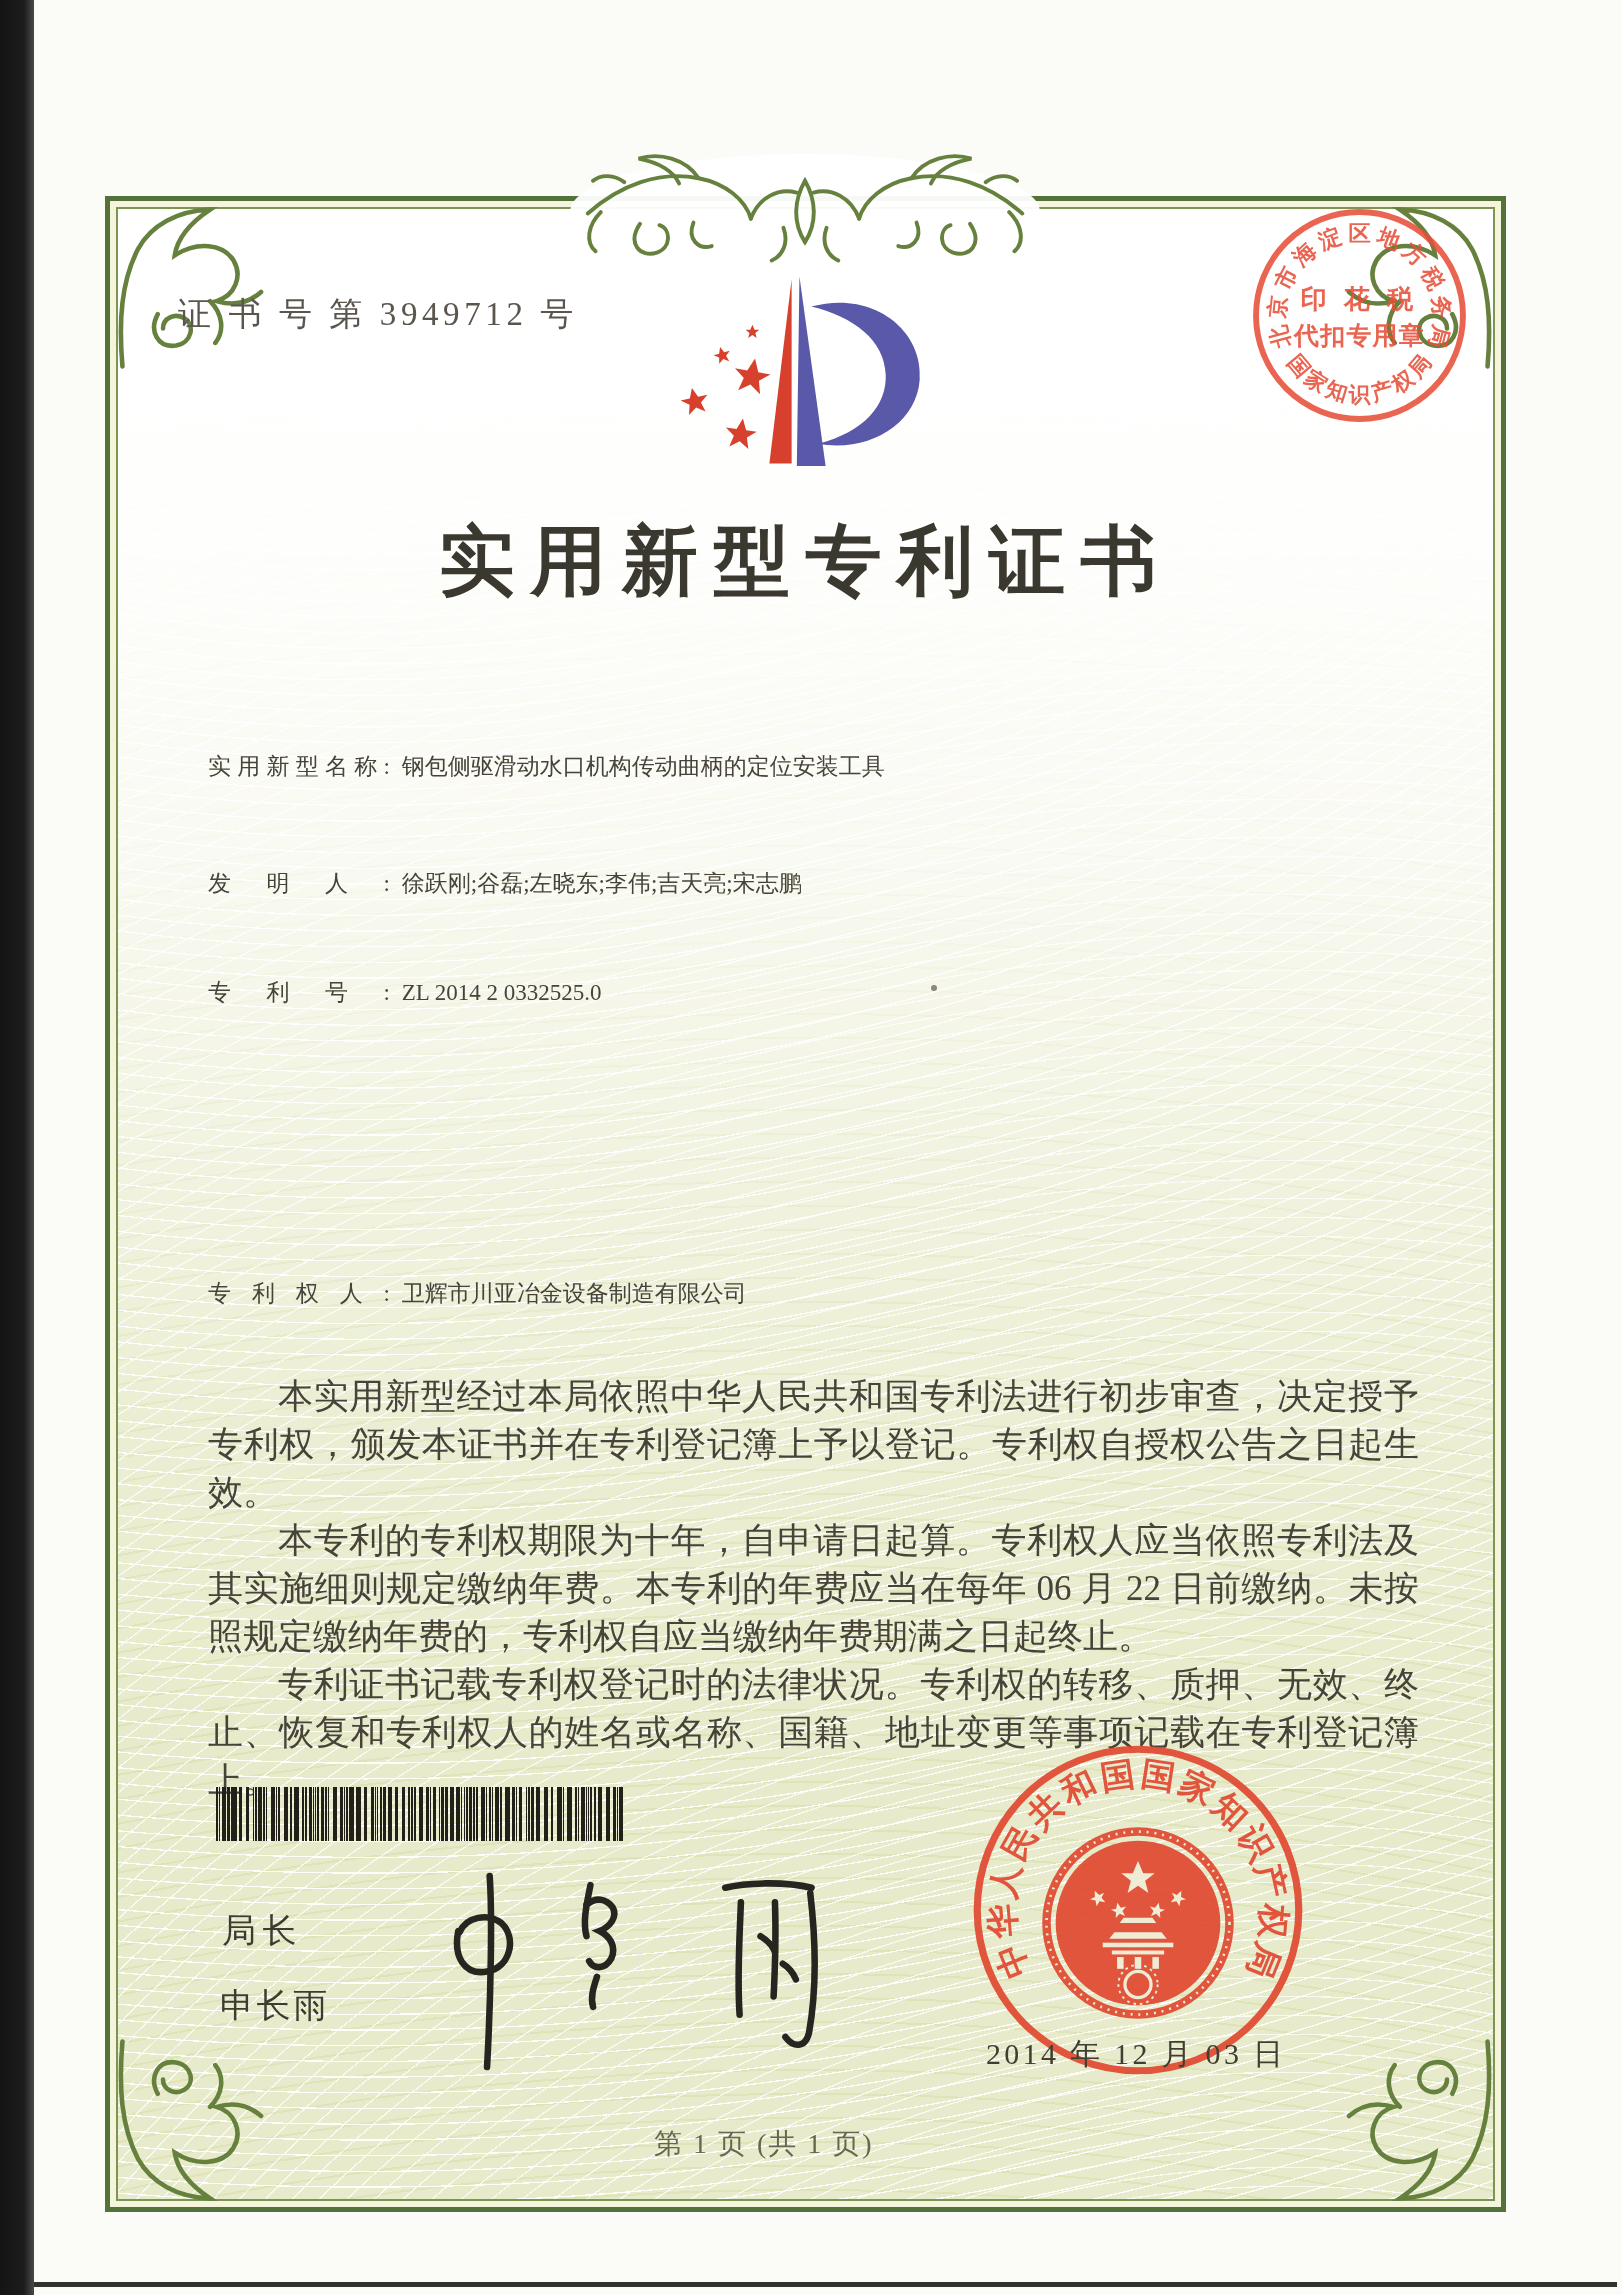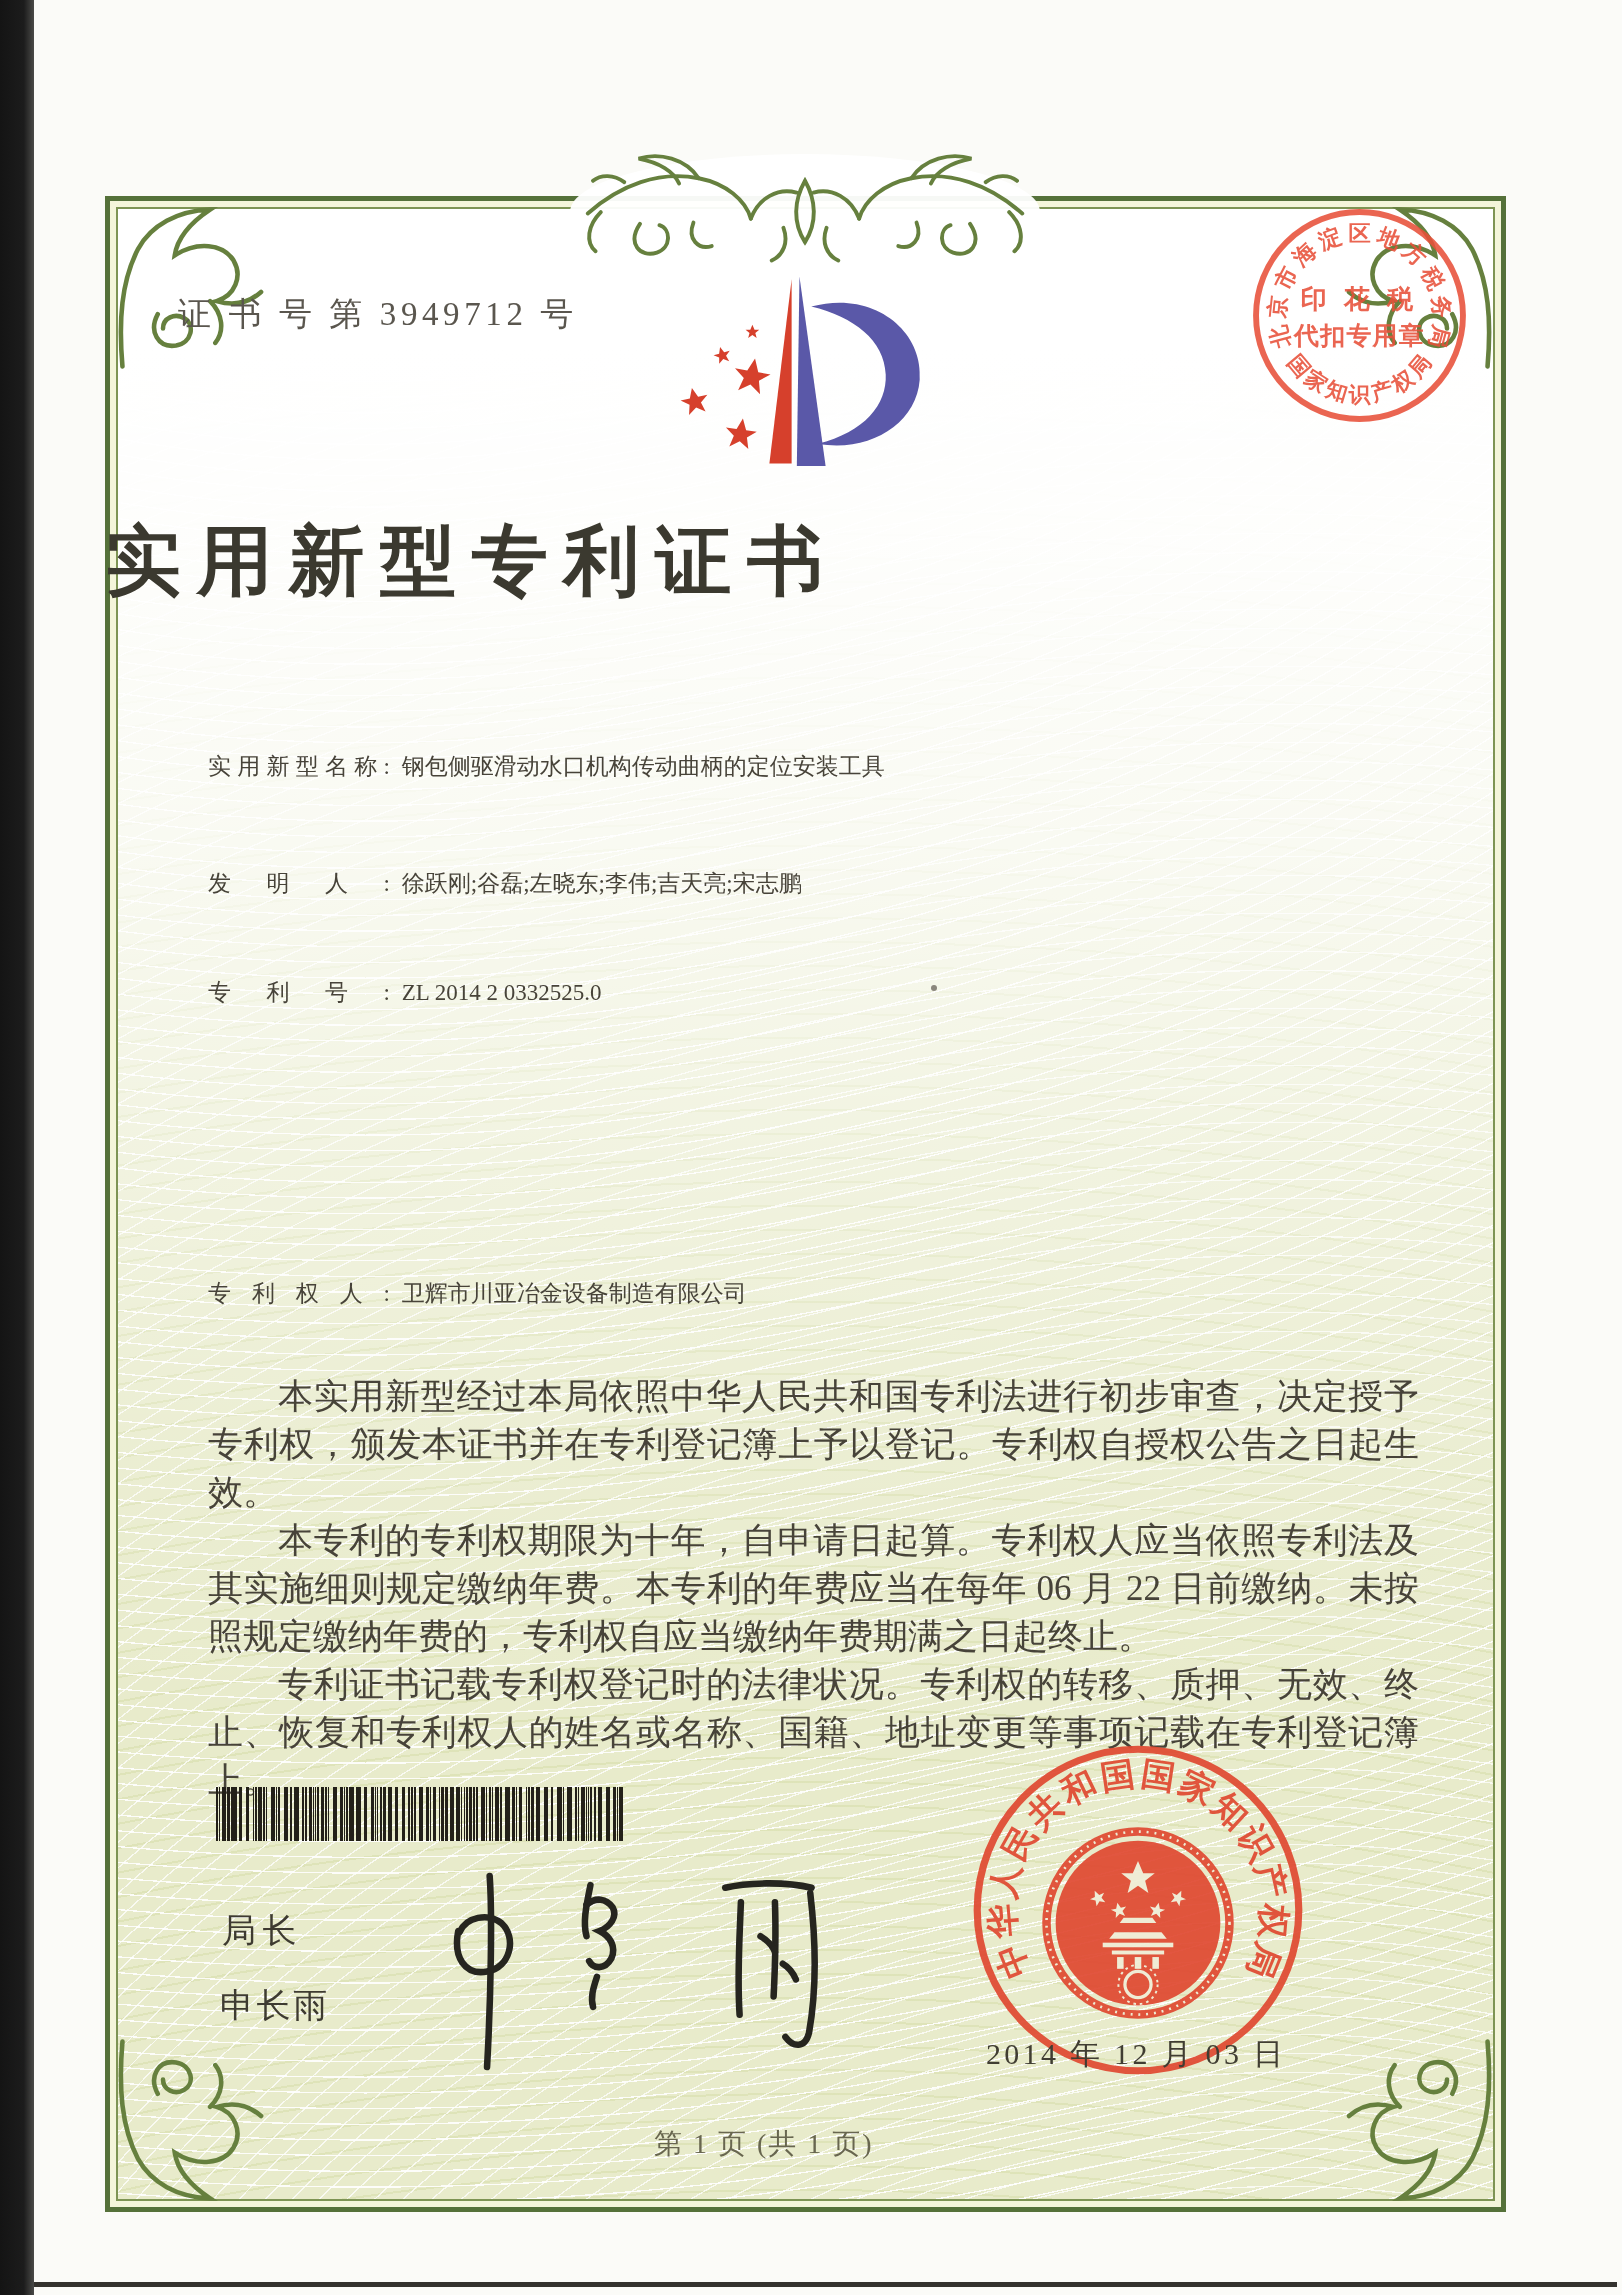--- a/index.html
+++ b/index.html
@@ -15,21 +15,21 @@
   .frame-inner{position:absolute;inset:5.9px;border:2.6px solid #7e9454;overflow:hidden;}
   .guilloche{position:absolute;inset:0;background-color:#e8ebcb;background-image:
       repeating-radial-gradient(circle at 18% -60%, rgba(255,255,255,.9) 0 1.3px, rgba(255,255,255,0) 1.3px 15.7px),
       repeating-radial-gradient(circle at 85% 150%, rgba(255,255,255,.75) 0 1.3px, rgba(255,255,255,0) 1.3px 19px),
       repeating-radial-gradient(circle at 50% 260%, rgba(210,218,162,.45) 0 2px, rgba(210,218,162,0) 2px 24px);}
   .fade{position:absolute;inset:0;background:linear-gradient(180deg,
       #ffffff 0%, #ffffff 7%, rgba(255,255,255,.94) 17%, rgba(255,255,255,.75) 32%,
       rgba(255,255,255,.4) 48%, rgba(255,255,255,.15) 62%, rgba(255,255,255,0) 76%);}
   
   .cert-no{position:absolute;left:178px;top:292px;font-size:33px;letter-spacing:4.6px;color:#5a564e;}
-  .title{position:absolute;left:105px;top:511px;width:1401px;text-align:left;
+  .title{position:absolute;left:105px;top:511px;width:1401px;text-align:center;
          font-size:76px;font-weight:700;letter-spacing:15.7px;color:#3b392f;font-family:Liberation Mono, monospace;}
   .field{position:absolute;left:208px;font-size:23px;color:#474339;white-space:nowrap;}
   .flabel{display:inline-block;width:182px;text-align:justify;text-align-last:justify;}
   .fvalue{margin-left:11.8px;}
   .f1{top:751px}.f2{top:868px}.f3{top:977px}.f4{top:1088px}.f5{top:1278px}.f6{top:1317px}
   .body-text{position:absolute;left:208px;top:1373px;width:1211px;font-size:35px;
              line-height:48px;color:#474339;text-align:justify;}
   .body-text p{margin:0;text-indent:2em;}
   .barcode{position:absolute;left:216px;top:1787px;width:407px;height:54px;background-image:
       repeating-linear-gradient(90deg,#232019 0 2px,transparent 2px 3.3px,#232019 3.3px 3.9px,transparent 3.9px 7.8px),

